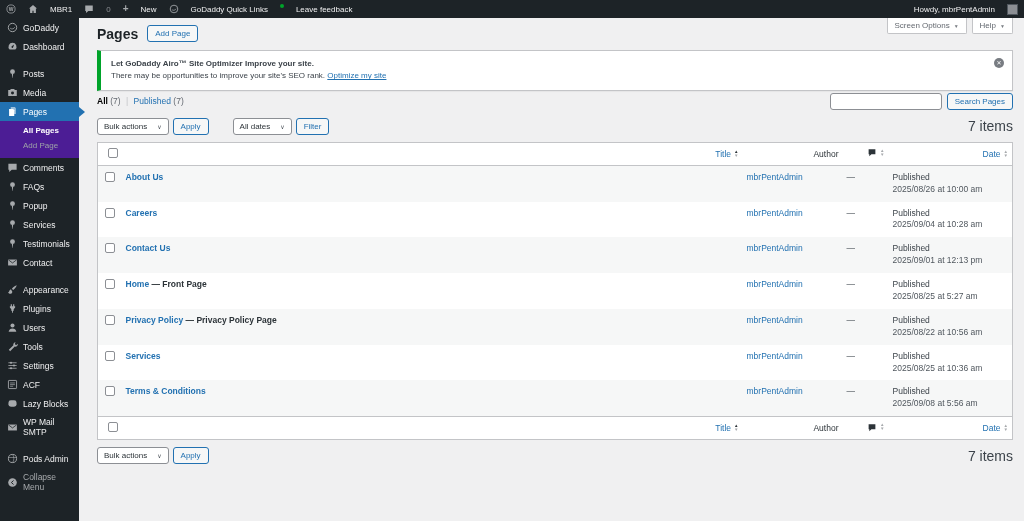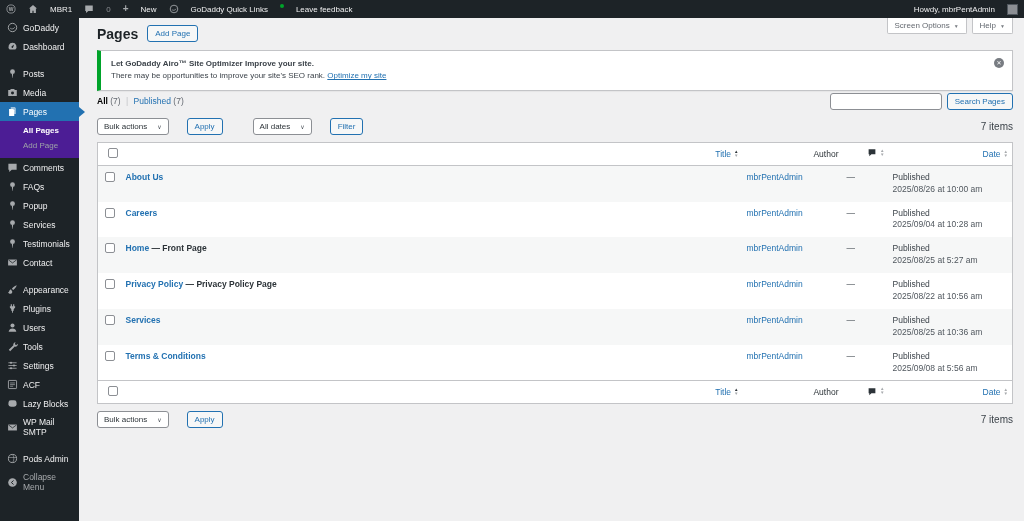--- a/index.html
+++ b/index.html
@@ -56,25 +56,25 @@
   
   .views-row{display:flex;justify-content:space-between;align-items:center;margin:2px 0 8px}
   .views{font-size:8.5px;color:#646970}
   .views .current{font-weight:bold;color:#000}
   .views .pipe{color:#c3c4c7;margin:0 3px}
   .view-link{color:#2271b1;cursor:pointer}
   .search-box{display:flex;gap:5px;align-items:center}
   .search-input{width:112px;height:17px;border:1px solid #8c8f94;border-radius:3px;background:#fff;font-size:8px;padding:0 4px;font-family:inherit}
   
   .tablenav{display:flex;justify-content:space-between;align-items:center;margin-bottom:7px}
-  .nav-left{display:flex;gap:18px;align-items:center}
+  .nav-left{display:flex;gap:4px;align-items:center}
   .select{display:flex;align-items:center;gap:10px;background:#fff;border:1px solid #8c8f94;border-radius:3px;
     font-size:8px;color:#2c3338;padding:3px 6px;cursor:pointer;white-space:nowrap}
   .select .chev{font-size:6px;color:#50575e}
-  .items-count{font-size:10px;color:#3c434a}
+  .items-count{font-size:14px;color:#3c434a}
   
   table{width:100%;border-collapse:collapse;background:#fff;border:1px solid #c3c4c7;font-size:8.5px}
   thead th{border-bottom:1px solid #c3c4c7}
   tfoot th{border-top:1px solid #c3c4c7}
   th{text-align:right;font-weight:normal;color:#2c3338;padding:5px 4px}
   .col-cb{width:24px;padding-left:7px}
   .col-author{width:100px}
   .col-comments{width:46px}
   .col-date{width:124px}
   .cb{width:10px;height:10px;border:1px solid #8c8f94;border-radius:2px;background:#fff;display:inline-block;cursor:pointer}
@@ -385,21 +385,21 @@
     </div>
   </div>
 
   <div class="tablenav">
     <div class="nav-left">
       <div class="select">
         <span>Bulk actions</span>
         <span class="chev">∨</span>
       </div>
       <button class="btn-outline">Apply</button>
-      <div class="select" style="margin-left:12px">
+      <div class="select" style="margin-left:20px">
         <span>All dates</span>
         <span class="chev">∨</span>
       </div>
       <button class="btn-outline">Filter</button>
     </div>
     <span class="items-count">7 items</span>
   </div>
 
   <table>
     <thead>
@@ -455,20 +455,30 @@
           <td><span class="row-title">Careers</span><span class="row-suffix"></span></td>
           <td class="col-author"><span class="author-link">mbrPentAdmin</span></td>
           <td class="col-comments"><span class="dash">—</span></td>
           <td class="col-date">
             <div class="date-status">Published</div>
             <div class="date-val">2025/09/04 at 10:28 am</div>
           </td>
         </tr>
         <tr>
           <td class="col-cb"><span class="cb"></span></td>
+          <td><span class="row-title">Contact Us</span><span class="row-suffix"></span></td>
+          <td class="col-author"><span class="author-link">mbrPentAdmin</span></td>
+          <td class="col-comments"><span class="dash">—</span></td>
+          <td class="col-date">
+            <div class="date-status">Published</div>
+            <div class="date-val">2025/09/01 at 12:13 pm</div>
+          </td>
+        </tr>
+        <tr>
+          <td class="col-cb"><span class="cb"></span></td>
           <td><span class="row-title">Home</span><span class="row-suffix"> — Front Page</span></td>
           <td class="col-author"><span class="author-link">mbrPentAdmin</span></td>
           <td class="col-comments"><span class="dash">—</span></td>
           <td class="col-date">
             <div class="date-status">Published</div>
             <div class="date-val">2025/08/25 at 5:27 am</div>
           </td>
         </tr>
         <tr>
           <td class="col-cb"><span class="cb"></span></td>

